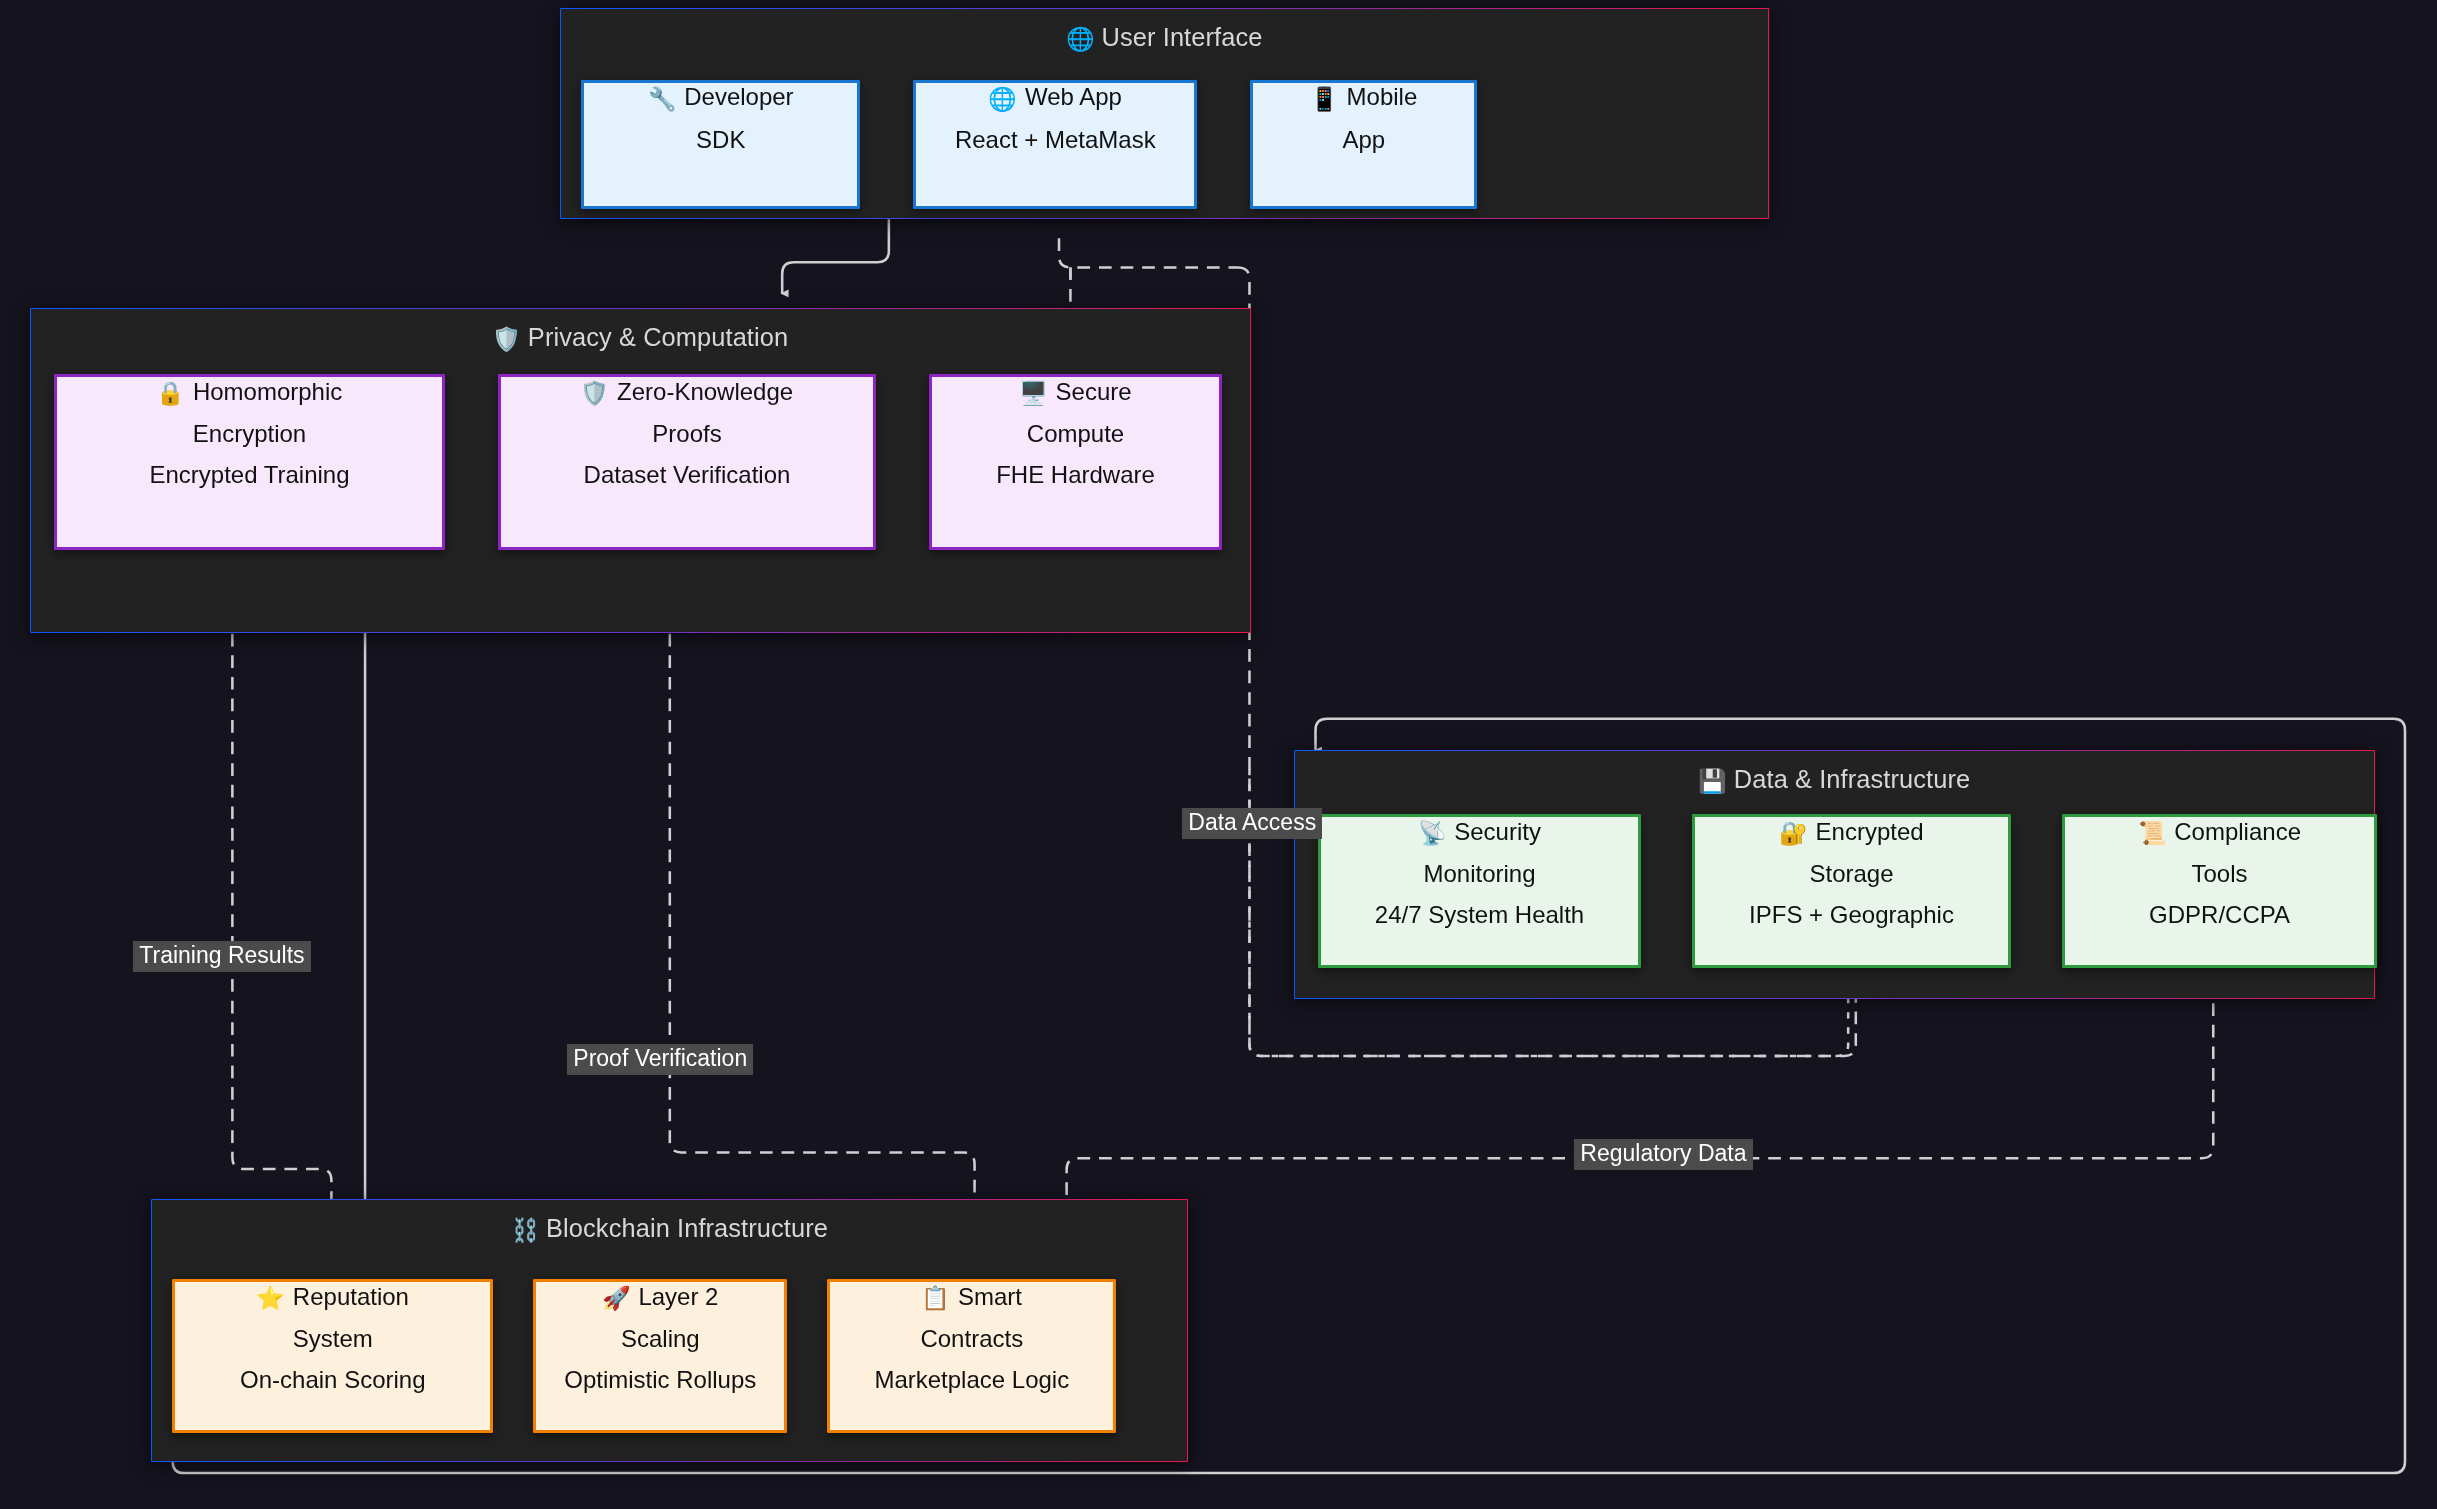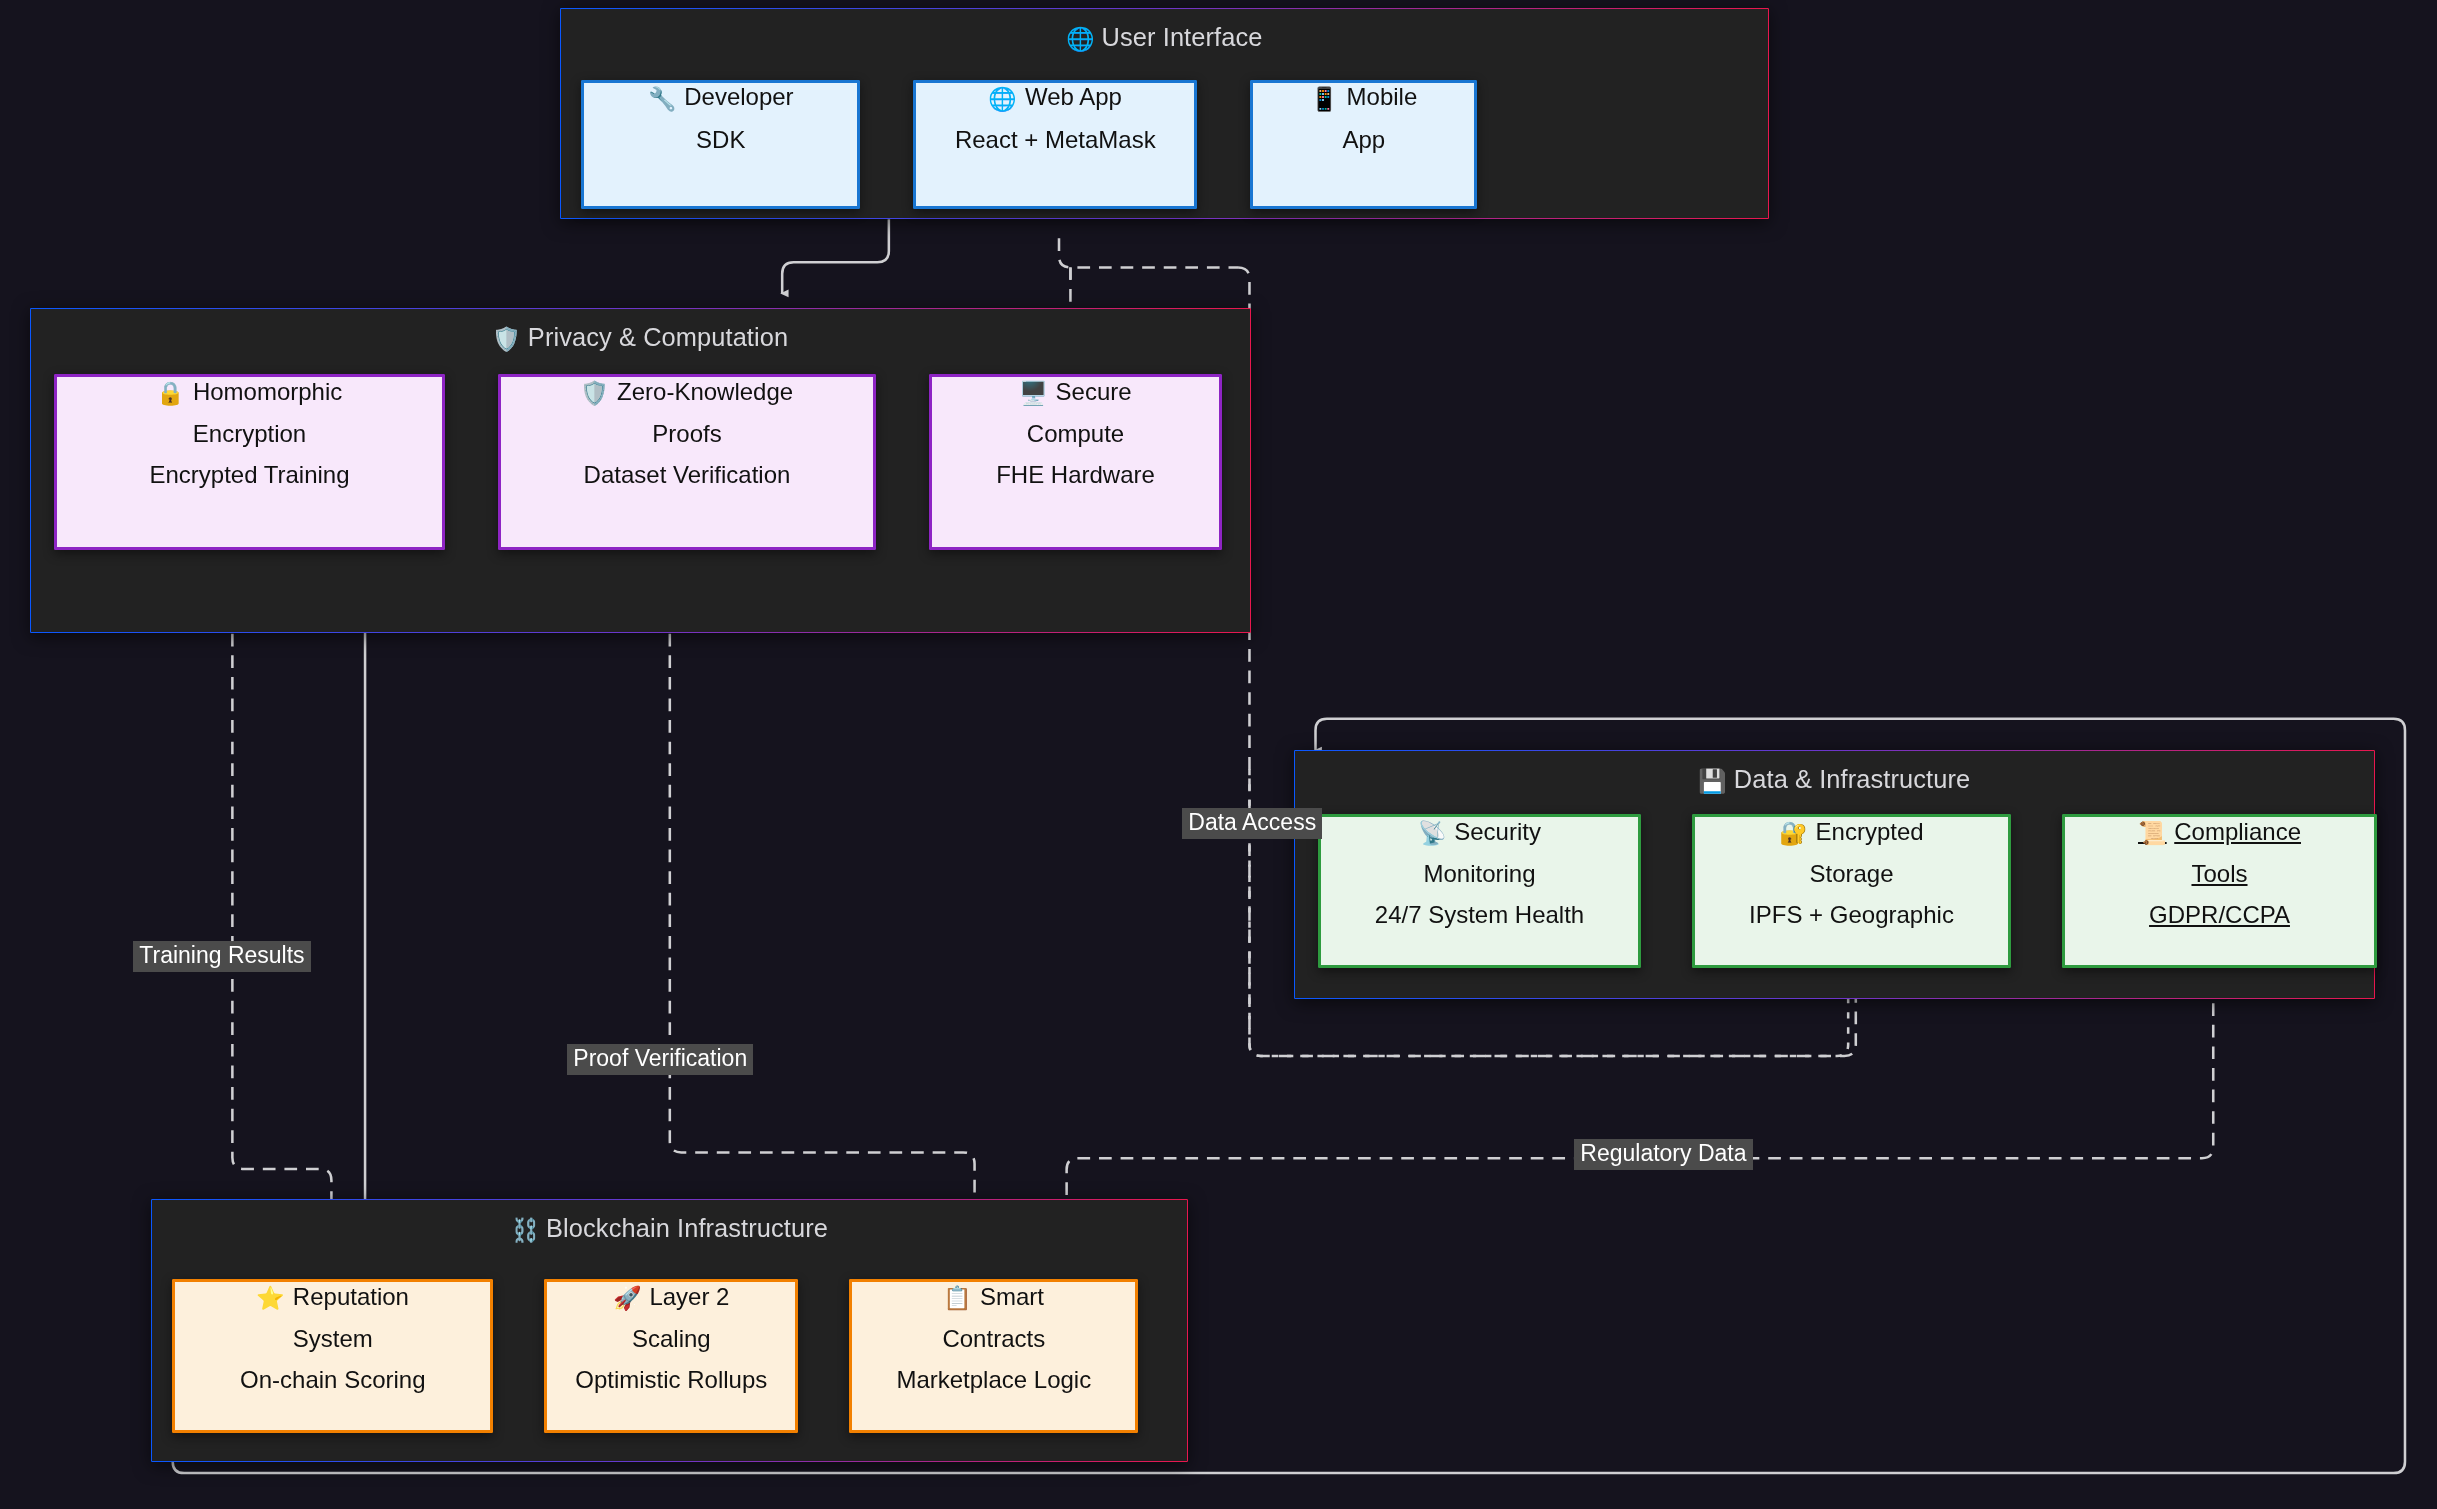--- a/index.html
+++ b/index.html
@@ -165,33 +165,33 @@
         <span class="ln ln2">Monitoring</span>
         <span class="ln">24/7 System Health</span>
       </div>
 
       <div class="node n-data" style="width:319px;height:154px;">
         <span class="ln ln1"><span class="em">🔐</span><span>Encrypted</span></span>
         <span class="ln ln2">Storage</span>
         <span class="ln">IPFS + Geographic</span>
       </div>
 
-      <div class="node n-data" style="width:315px;height:154px;text-decoration:underline;">
+      <div class="node n-data" style="width:315px;height:154px;">
         <span class="ln ln1"><span class="em">📜</span><span>Compliance</span></span>
         <span class="ln ln2">Tools</span>
         <span class="ln">GDPR/CCPA</span>
       </div>
     </div>
   </div>
 
   <div class="cluster" style="left:151px; top:1199px; width:1037px; height:263px;">
     <div class="cluster-title">
       <span class="em">⛓️</span><span>Blockchain Infrastructure</span>
     </div>
-    <div class="nodes-row" style="left:20.3px; top:79px; gap:51px;">
+    <div class="nodes-row" style="left:20.3px; top:79px; gap:40px;">
 
       <div class="node n-chain" style="width:321px;height:154px;">
         <span class="ln ln1"><span class="em">⭐</span><span>Reputation</span></span>
         <span class="ln ln2">System</span>
         <span class="ln">On-chain Scoring</span>
       </div>
 
       <div class="node n-chain" style="width:254px;height:154px;">
         <span class="ln ln1"><span class="em">🚀</span><span>Layer 2</span></span>
         <span class="ln ln2">Scaling</span>

